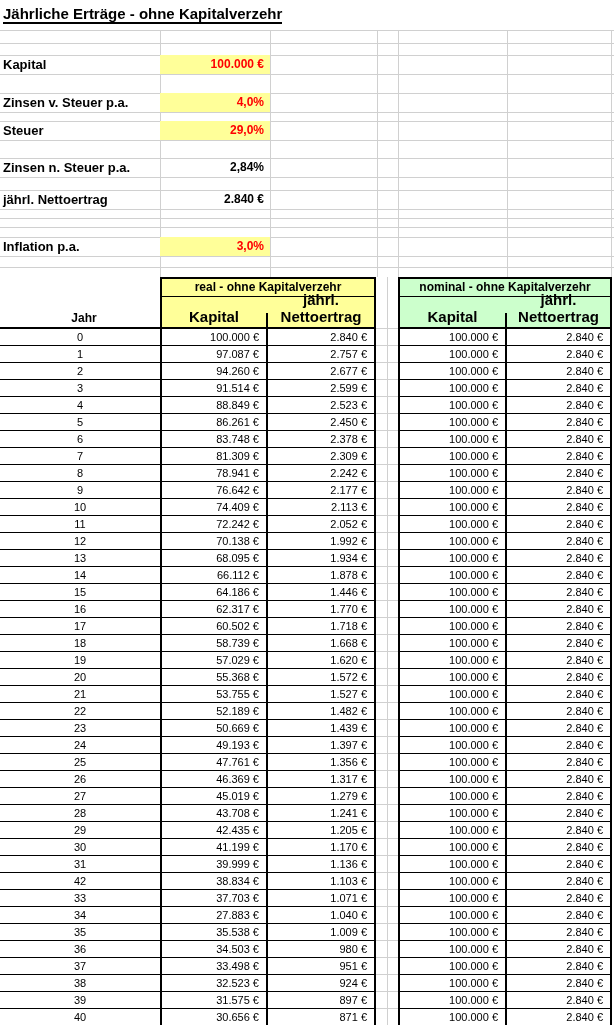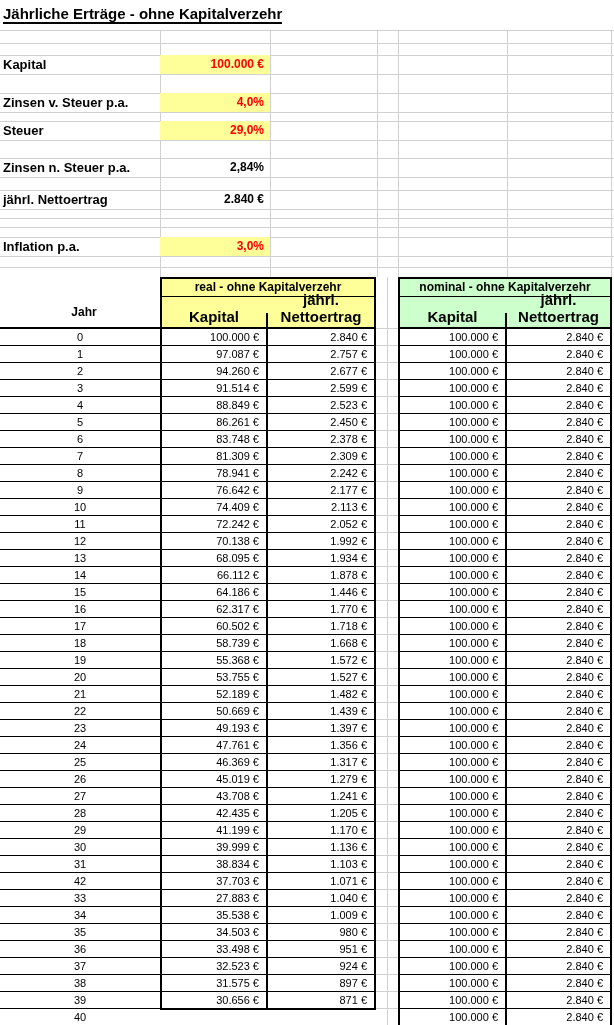--- a/index.html
+++ b/index.html
@@ -19,21 +19,21 @@
     position:absolute;left:160px;top:0;width:110px;height:19px;line-height:19px;
     box-sizing:border-box;text-align:right;padding-right:6px;font-size:12px;font-weight:bold;
   }
   .param-value.hl{background:#FFFF99;color:#FF0000;}
   .param-value.plain{background:transparent;color:#000;}
   .tables-wrap{position:absolute;left:0;top:277px;display:flex;align-items:flex-start;}
   .jahr-col{width:160px;}
   .jahr-header{
     width:168px;height:52px;box-sizing:border-box;border-bottom:2px solid #000;
     display:flex;align-items:flex-end;justify-content:center;
-    font-size:12px;font-weight:bold;padding-bottom:8px;
+    font-size:12px;font-weight:bold;padding-bottom:2px;
   }
   .jahr-row{
     height:17px;box-sizing:border-box;border-bottom:1px solid #000;
     line-height:16px;font-size:11px;text-align:center;
   }
   .datatable{box-sizing:border-box;border:2px solid #000;background:#fff;}
   .dt-real{width:216px;}
   .dt-nominal{width:214px;}
   .dt-title{
     height:18px;box-sizing:border-box;border-bottom:1px solid #000;
@@ -248,20 +248,24 @@
           </div>
           <div class="dt-row">
             <div class="dt-cell c1">60.502 €</div>
             <div class="dt-cell c2">1.718 €</div>
           </div>
           <div class="dt-row">
             <div class="dt-cell c1">58.739 €</div>
             <div class="dt-cell c2">1.668 €</div>
           </div>
           <div class="dt-row">
+            <div class="dt-cell c1">57.029 €</div>
+            <div class="dt-cell c2">1.620 €</div>
+          </div>
+          <div class="dt-row">
             <div class="dt-cell c1">55.368 €</div>
             <div class="dt-cell c2">1.572 €</div>
           </div>
           <div class="dt-row">
             <div class="dt-cell c1">53.755 €</div>
             <div class="dt-cell c2">1.527 €</div>
           </div>
           <div class="dt-row">
             <div class="dt-cell c1">52.189 €</div>
             <div class="dt-cell c2">1.482 €</div>

